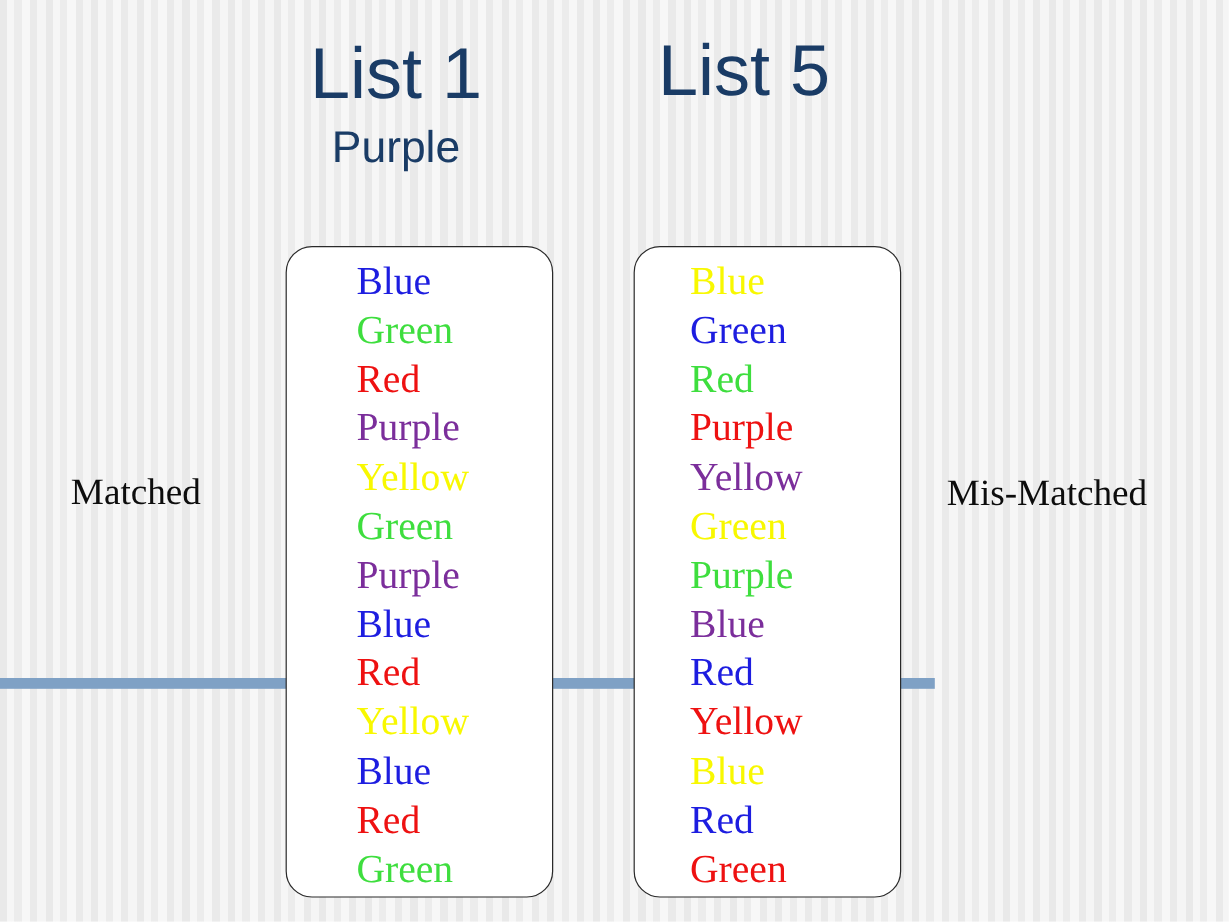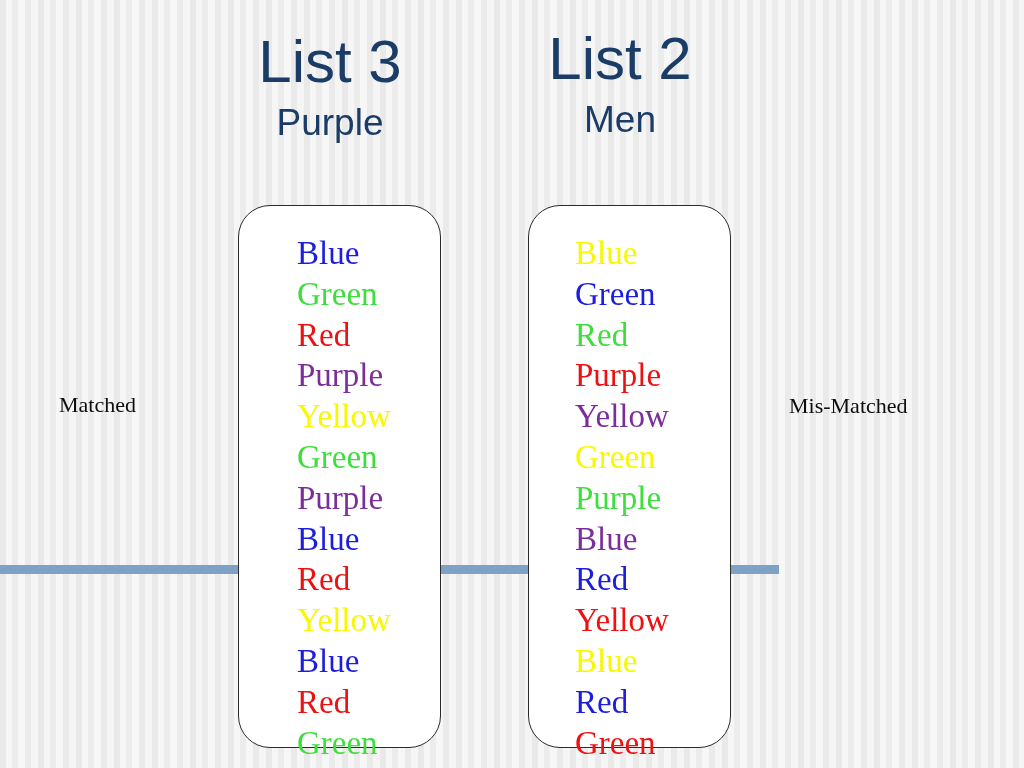--- a/index.html
+++ b/index.html
@@ -48,67 +48,66 @@
   .head-sub {
     font-size: 37px;
     line-height: 1.1;
     margin-top: 10px;
   }
 
   
   .side-label {
     position: absolute;
     font-family: "Liberation Serif", serif;
-    font-size: 22px;
+    font-size: 31px;
     color: #0d0d0d;
     z-index: 3;
     white-space: nowrap;
     text-align: right;
   }
   .side-label.left  { left: 59px;  top: 392px; }
   .side-label.right { left: 789px; top: 393px; }
 
   
   .list-box {
     position: absolute;
     top: 205px;
-    width: 203px;
+    width: 223px;
     height: 543px;
     background: #ffffff;
     border: 1.5px solid #2a2a2a;
-    border-radius: 32px;
+    border-radius: 22px;
     box-sizing: border-box;
-    padding-top: 27px;
+    padding-top: 9px;
     z-index: 2;
   }
   .box1 { left: 238px; padding-left: 58px; }
   .box2 { left: 528px; padding-left: 46px; }
 
   .word {
     font-family: "Liberation Serif", serif;
     font-size: 33px;
     line-height: 40.8px;
     white-space: nowrap;
   }
 </style>
 </head>
 <body>
 
 <div class="slide">
 
   <div class="divider" style="background-color: rgb(127, 161, 197);"></div>
 
   <header class="col-head head1">
-    <div class="head-title" style="color: rgb(26, 60, 102);">List 3</div>
+    <div class="head-title" style="color: rgb(26, 60, 102);">List 1</div>
     <div class="head-sub" style="color: rgb(26, 60, 102);">Purple</div>
   </header>
 
   <header class="col-head head2">
-    <div class="head-title" style="color: rgb(26, 60, 102);">List 2</div>
-    <div class="head-sub" style="color: rgb(26, 60, 102);">Men</div>
+    <div class="head-title" style="color: rgb(26, 60, 102);">List 5</div>
   </header>
 
   <div class="side-label left" style="color: rgb(13, 13, 13);">Matched</div>
 
   <div class="side-label right" style="color: rgb(13, 13, 13);">Mis-Matched</div>
 
   <div class="list-box box1">
       <div class="word" style="color: rgb(29, 29, 224);">Blue</div>
       <div class="word" style="color: rgb(62, 222, 62);">Green</div>
       <div class="word" style="color: rgb(238, 17, 17);">Red</div>

